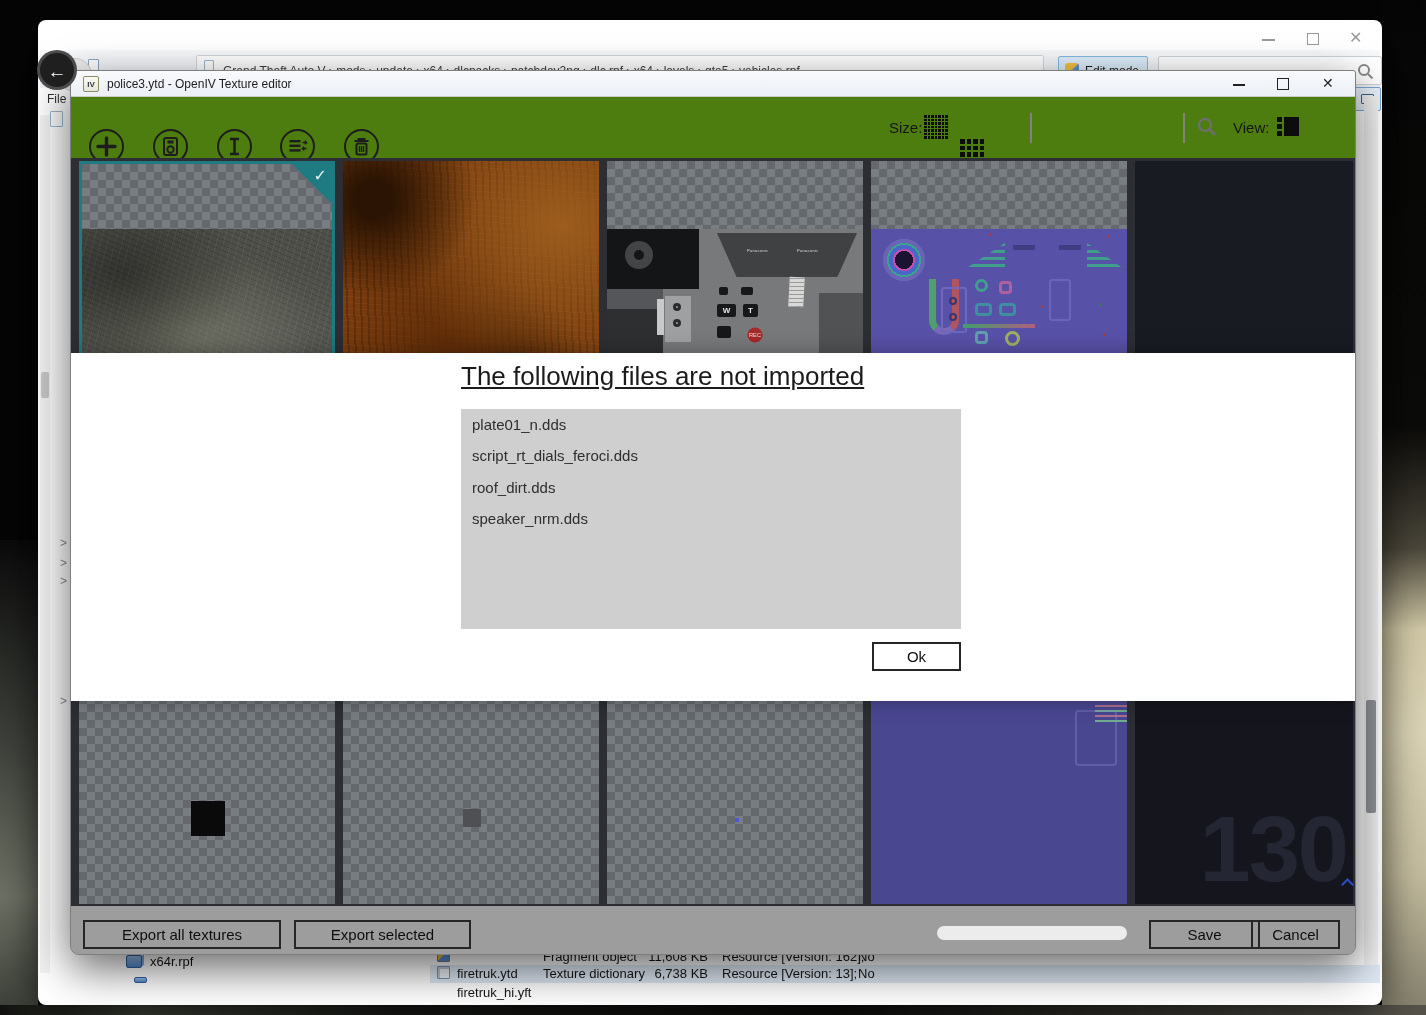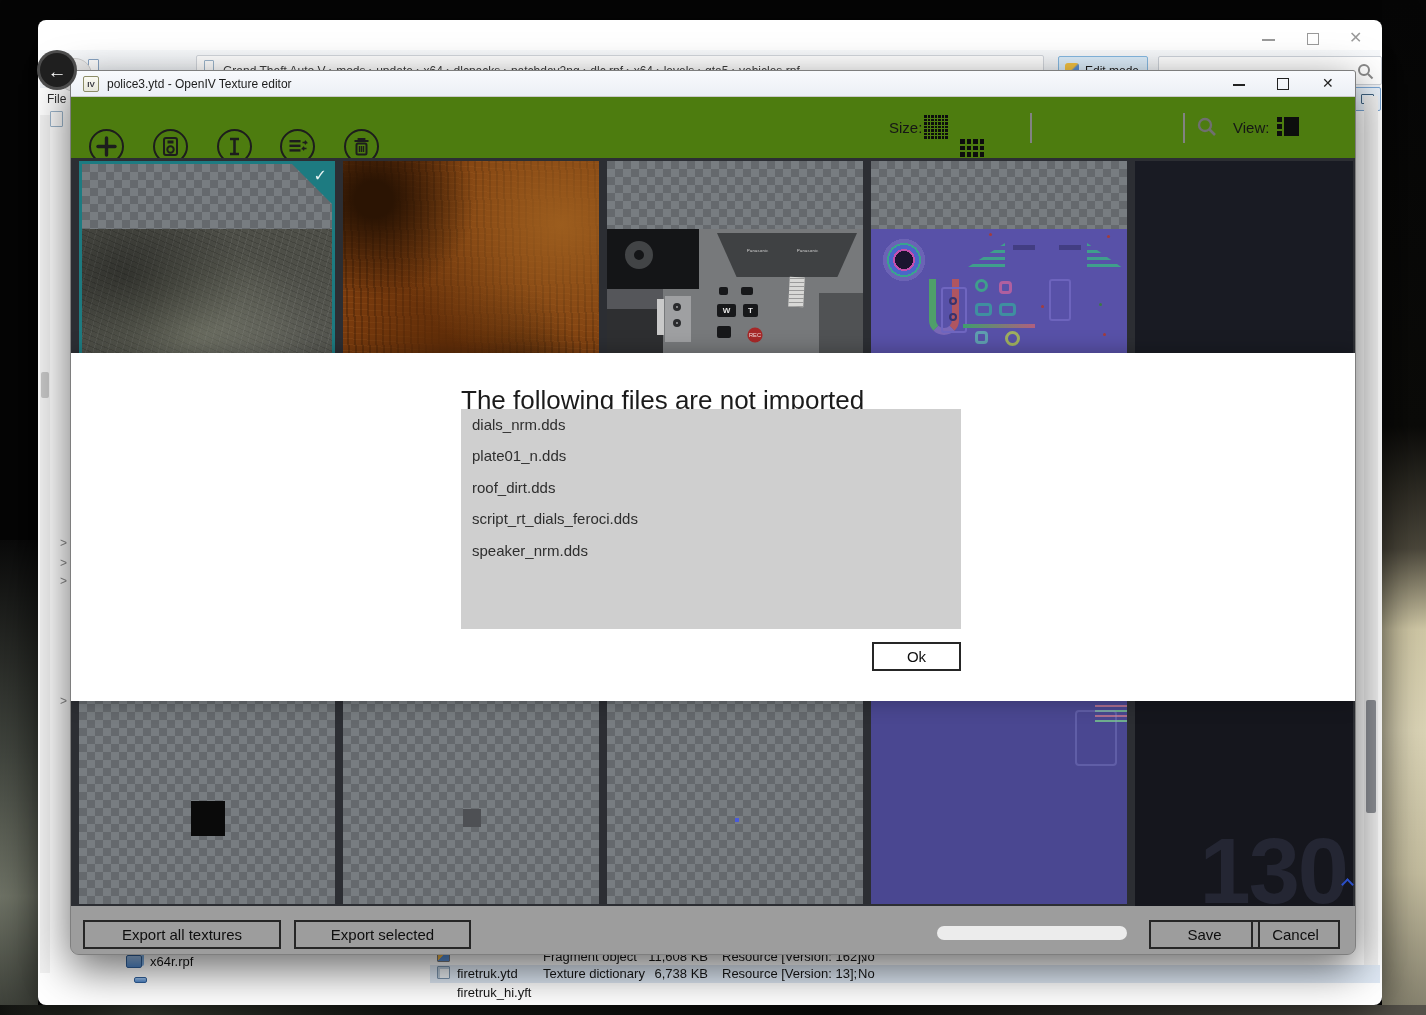--- a/index.html
+++ b/index.html
@@ -427,35 +427,34 @@
       <div class="thumb checker" style="left:272px;top:490px;">
         <div class="abs" style="left:120px;top:161px;width:18px;height:18px;background:#4e5054;"></div>
       </div>
       <div class="thumb checker" style="left:536px;top:490px;">
         <div class="abs" style="left:128px;top:170px;width:4px;height:4px;background:#4a5bd8;"></div>
       </div>
       <div class="thumb purple2" style="left:800px;top:490px;">
         <div class="abs" style="left:224px;top:56px;width:32px;height:18px;background:repeating-linear-gradient(0deg,#6fae8f 0 2px,transparent 2px 5px,#ae6f8f 5px 7px,transparent 7px 10px);"></div>
         <div class="abs" style="left:204px;top:62px;width:42px;height:56px;border:2px solid rgba(150,150,220,.3);border-radius:4px;"></div>
       </div>
-      <div class="thumb" style="left:1064px;top:512px;width:218px;background:#15161d;">
+      <div class="thumb" style="left:1064px;top:490px;width:218px;background:#15161d;">
         <div class="abs" style="right:6px;bottom:2px;font-size:92px;font-weight:bold;color:#242633;letter-spacing:-2px;">130</div>
       </div>
 
       <div class="abs caret" style="left:1272px;top:528px;"></div>
       <div class="abs caret" style="left:1272px;top:722px;"></div>
     </div>
 
     <div class="abs dialog">
-      <div class="abs dlg-title" style="left:390px;top:32px;">The following files are not imported</div>
+      <div class="abs dlg-title" style="left:390px;top:8px;text-decoration:underline;">The following files are not imported</div>
       <div class="abs dlg-list" style="left:390px;top:56px;width:500px;height:220px;">
-          <div class="dlg-item">dials_nrm.dds</div>
           <div class="dlg-item">plate01_n.dds</div>
+          <div class="dlg-item">script_rt_dials_feroci.dds</div>
           <div class="dlg-item">roof_dirt.dds</div>
-          <div class="dlg-item">script_rt_dials_feroci.dds</div>
           <div class="dlg-item">speaker_nrm.dds</div>
         </div>
       <div class="abs gbtn" style="left:801px;top:289px;width:89px;background:#fff;">Ok</div>
     </div>
 
     <div class="abs" style="left:0;top:835px;width:1286px;height:50px;background:#9d9d9d;border-radius:0 0 8px 8px;">
       <div class="abs gbtn" style="left:12px;top:14px;width:198px;">Export all textures</div>
       <div class="abs gbtn" style="left:223px;top:14px;width:177px;">Export selected</div>
       <div class="abs" style="left:866px;top:20px;width:190px;height:14px;background:#ececec;border-radius:7px;"></div>
       <div class="abs gbtn" style="left:1078px;top:14px;width:111px;">Save</div>

